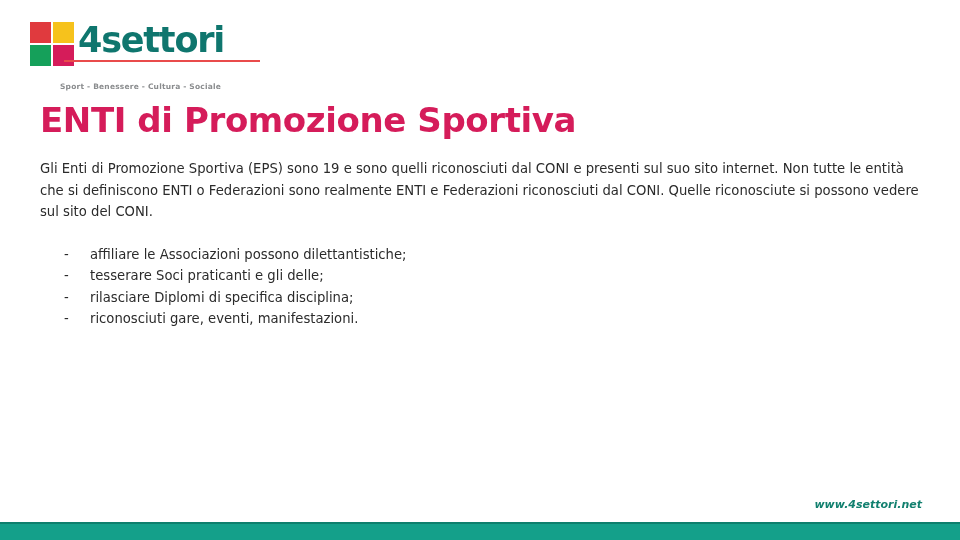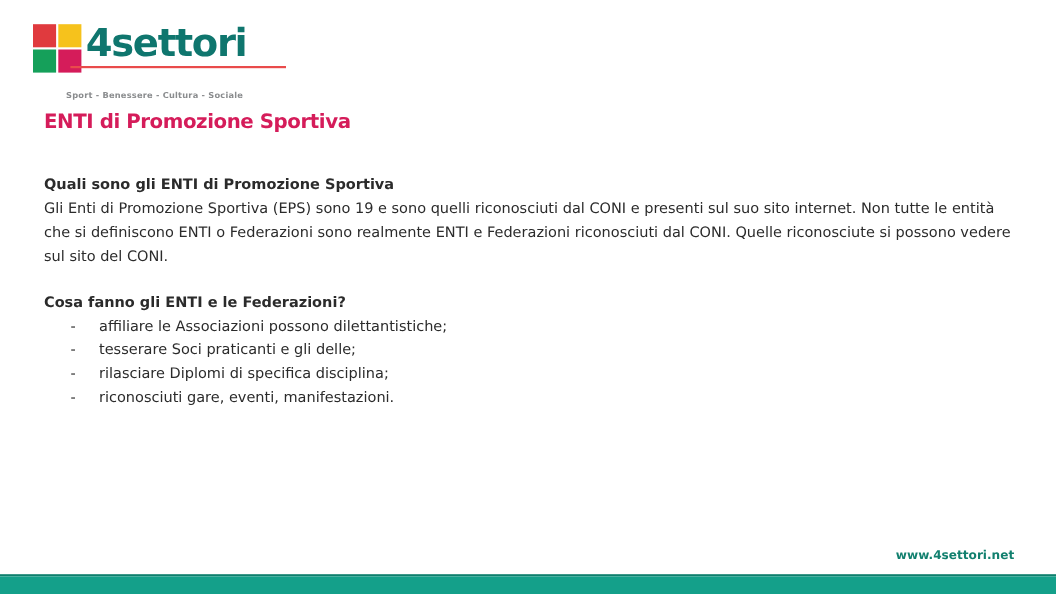--- a/index.html
+++ b/index.html
@@ -71,21 +71,21 @@
     width: 196px;
     height: 1.5px;
     background: #e94b4b;
   }
 
   
   .slide-title {
     position: absolute;
     left: 40px;
     top: 100px;
-    font-size: 18px;
+    font-size: 34px;
     font-weight: bold;
     color: #d51c5a;
     letter-spacing: -0.4px;
     white-space: nowrap;
   }
 
   
   .body-block {
     position: absolute;
     left: 40px;
@@ -123,20 +123,21 @@
 
   
   .footer-url {
     position: absolute;
     right: 38px;
     top: 498px;
     font-size: 11px;
     font-weight: bold;
     color: #12806f;
     white-space: nowrap;
+    font-style: italic;
   }
   .footer-bar {
     position: absolute;
     left: 0;
     bottom: 0;
     width: 960px;
     height: 16px;
     background: #14a08a;
   }
   .footer-bar-line {
@@ -159,26 +160,24 @@
     <span class="sq-br" style="background:#d51c5a"></span>
   </div>
   <div class="logo-word">4settori</div>
   <div class="logo-underline"></div>
   <div class="logo-tagline">Sport - Benessere - Cultura - Sociale</div>
 </div>
 
 <div class="slide-title">ENTI di Promozione Sportiva</div>
 
 <div class="body-block">
-  <p class="heading">Quali sono gli ENTI di Promozione Sportiva</p>
   <p>Gli Enti di Promozione Sportiva (EPS) sono 19 e sono quelli riconosciuti dal CONI e presenti sul suo sito internet. Non tutte le entità che si definiscono ENTI o Federazioni sono realmente ENTI e Federazioni riconosciuti dal CONI. Quelle riconosciute si possono vedere sul sito del CONI.</p>
 
   <div class="spacer"></div>
 
-  <p class="heading">Cosa fanno gli ENTI e le Federazioni?</p>
 
   <ul class="bullets">
     <li>
       <span class="dash">-</span>
       <span class="txt">affiliare le Associazioni possono dilettantistiche;</span>
     </li>
     <li>
       <span class="dash">-</span>
       <span class="txt">tesserare Soci praticanti e gli delle;</span>
     </li>

